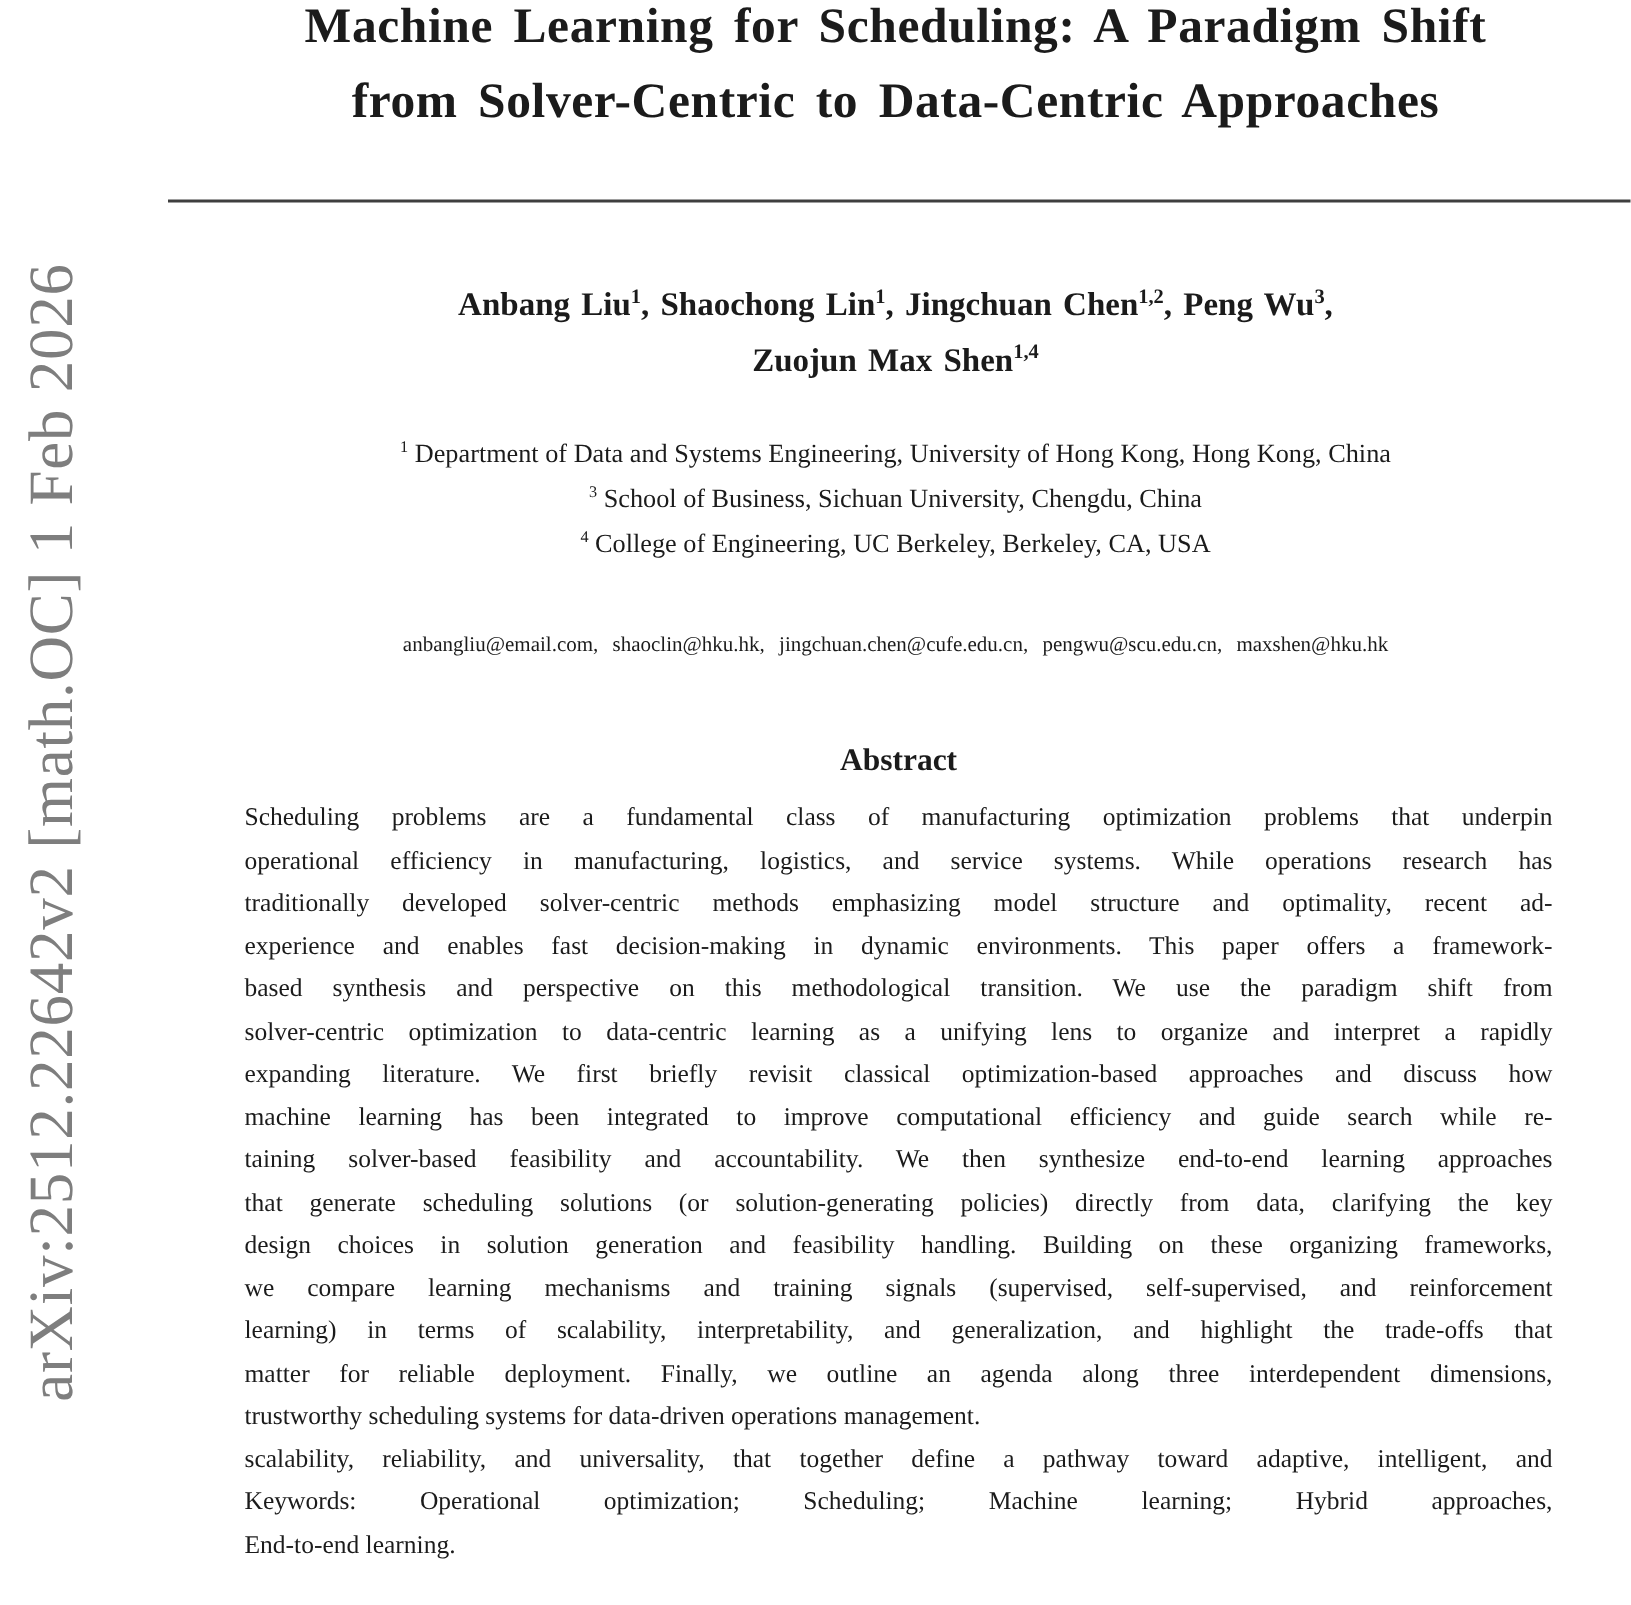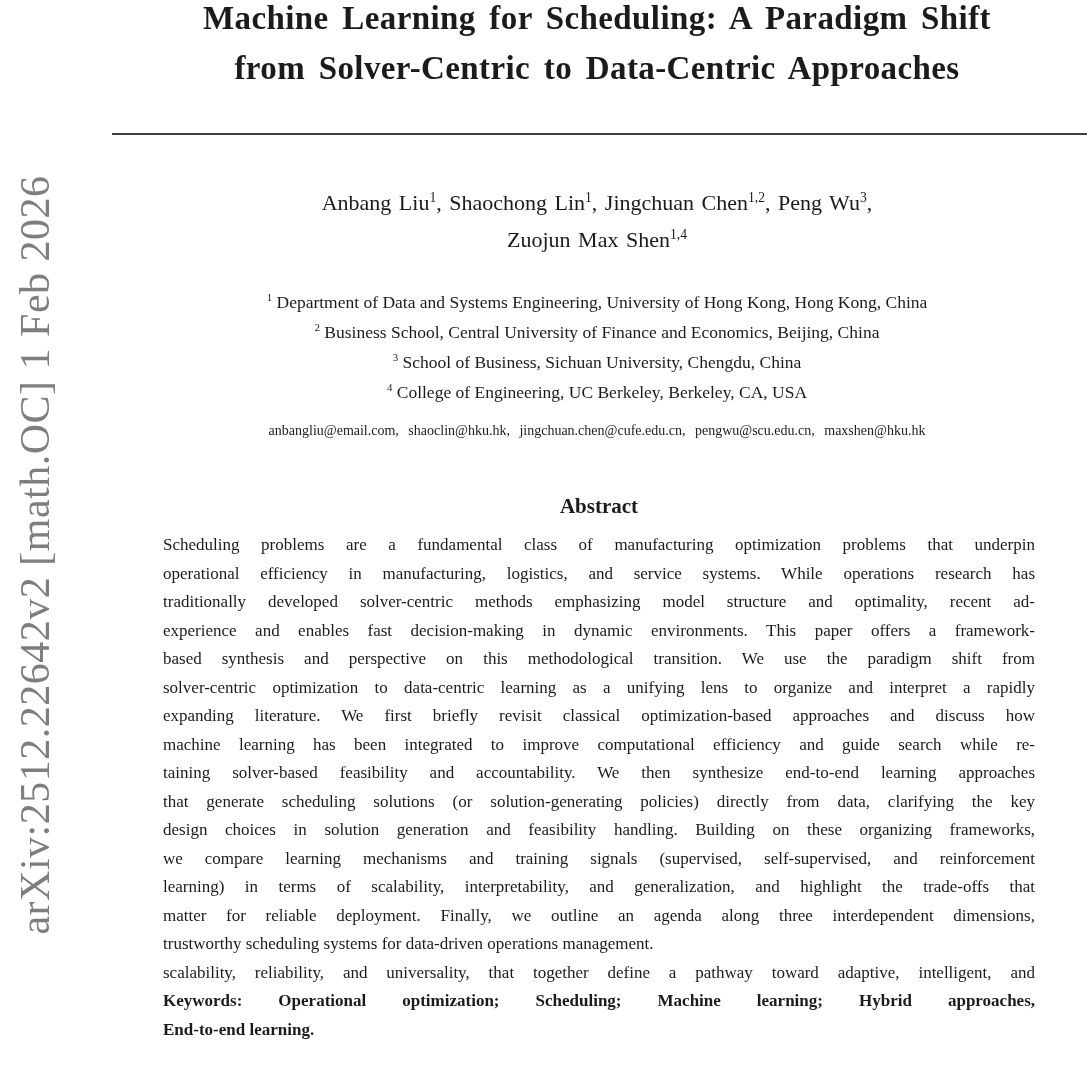--- a/index.html
+++ b/index.html
@@ -61,21 +61,21 @@
     letter-spacing: 0.4px;
     word-spacing: 5px;
   }
 
   .authors {
     position: absolute;
     top: 184px;
     left: 0;
     width: 100%;
     text-align: center;
-    font-weight: normal;
+    font-weight: bold;
     font-size: 22px;
     line-height: 37px;
     word-spacing: 2px;
   }
   .authors sup, .affiliations sup {
     font-size: 62%;
     line-height: 0;
   }
 
   .affiliations {
@@ -117,21 +117,21 @@
     font-size: 17px;
     line-height: 28.5px;
   }
   .jline {
     text-align: justify;
     text-align-last: justify;
   }
   .jline.last {
     text-align-last: left;
   }
-  .kw { font-weight: bold; }
+  .kw { font-weight: normal; }
 </style>
 </head>
 <body>
 
 <div class="page">
 
   <div class="arxiv-side">arXiv:2512.22642v2 [math.OC] 1 Feb 2026</div>
 
   <div class="rule"></div>
 
@@ -142,21 +142,20 @@
       <div>from Solver-Centric to Data-Centric Approaches</div>
     </div>
 
     <div class="authors">
       <div><span>Anbang Liu</span><sup>1</sup>, <span>Shaochong Lin</span><sup>1</sup>, <span>Jingchuan Chen</span><sup>1,2</sup>, <span>Peng Wu</span><sup>3</sup>,</div>
       <div><span>Zuojun Max Shen</span><sup>1,4</sup></div>
     </div>
 
     <div class="affiliations">
         <div><sup>1</sup> Department of Data and Systems Engineering, University of Hong Kong, Hong Kong, China</div>
-        <div><sup>2</sup> Business School, Central University of Finance and Economics, Beijing, China</div>
         <div><sup>3</sup> School of Business, Sichuan University, Chengdu, China</div>
         <div><sup>4</sup> College of Engineering, UC Berkeley, Berkeley, CA, USA</div>
       </div>
 
     <div class="emails">anbangliu@email.com, shaoclin@hku.hk, jingchuan.chen@cufe.edu.cn, pengwu@scu.edu.cn, maxshen@hku.hk</div>
 
     <div class="abstract-head">Abstract</div>
 
     <div class="abstract">
       <div>

